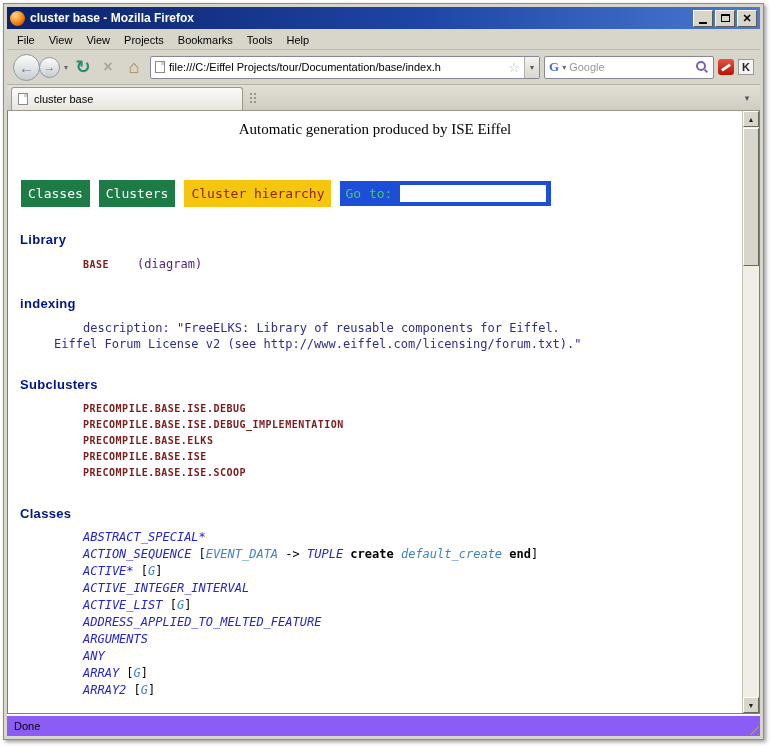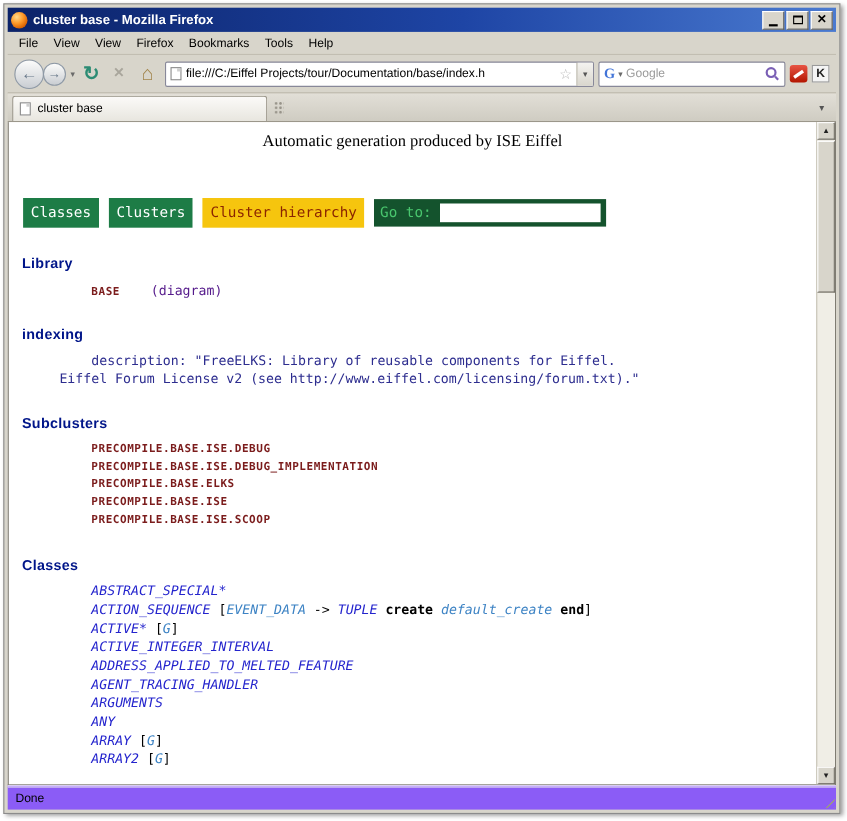--- a/index.html
+++ b/index.html
@@ -82,21 +82,21 @@
 
   
   .content-wrap { flex: 1 1 auto; position: relative; background: #fff; border: 1px solid #7f7c72; border-top: none; overflow: hidden; }
   .page { position: absolute; left: 0; top: 0; right: 17px; bottom: 0; overflow: hidden; }
 
   .page-header { margin-top: 10px; text-align: center; font-family: "Liberation Serif", serif; font-size: 15px; color: #000; }
   .nav-row { margin: 42px 0 0 13px; display: flex; align-items: center; gap: 9px; }
   .pbtn { font-family: "DejaVu Sans Mono", monospace; font-size: 13px; padding: 6px 7px; white-space: nowrap; }
   .pbtn.green { background: #1d7c46; color: #ffffff; }
   .pbtn.gold  { background: #f6c50e; color: #8b2500; }
-  .goto-box { background: #14532d; padding: 4px 5px; display: flex; align-items: center; gap: 8px; }
+  .goto-box { background: #1d4ed8; padding: 4px 5px; display: flex; align-items: center; gap: 8px; }
   .goto-label { font-family: "DejaVu Sans Mono", monospace; font-size: 13px; color: #49c66e; white-space: nowrap; }
   .goto-input { width: 146px; height: 17px; border: none; outline: none; font-size: 12px; background: #fff; }
 
   .sec-heading { font-size: 13px; font-weight: bold; color: #001589; margin: 25px 0 0 12px; letter-spacing: .3px; }
   .lib-row { margin: 10px 0 0 75px; display: flex; align-items: baseline; gap: 28px; }
   .cluster-name { font-family: "DejaVu Sans Mono", monospace; font-size: 10px; font-weight: bold;
                   color: #7b1c1c; letter-spacing: .5px; }
   .diagram-link { font-family: "DejaVu Sans Mono", monospace; font-size: 12px; color: #551a8b; }
   .idx-line { font-family: "DejaVu Sans Mono", monospace; font-size: 12px; color: #2d2d8f; line-height: 16px; }
   .idx-line.l1 { margin: 9px 0 0 75px; }
@@ -148,21 +148,21 @@
       <span class="wbtn">
           <span class="glyph-close">✕</span>
         </span>
     </span>
   </div>
 
   <div class="menubar">
       <span class="menu-item">File</span>
       <span class="menu-item">View</span>
       <span class="menu-item">View</span>
-      <span class="menu-item">Firefox</span>
+      <span class="menu-item">Projects</span>
       <span class="menu-item">Bookmarks</span>
       <span class="menu-item">Tools</span>
       <span class="menu-item">Help</span>
     </div>
 
   <div class="navbar">
     <span class="nav-back">
         <span>←</span>
       </span>
     <span class="nav-fwd">
@@ -233,22 +233,22 @@
           <div class="subcluster-item">PRECOMPILE.BASE.ISE</div>
           <div class="subcluster-item">PRECOMPILE.BASE.ISE.SCOOP</div>
         </div>
 
       <div class="sec-heading">Classes</div>
       <div class="classes-list">
           <div class="class-row"><span class="seg-link">ABSTRACT_SPECIAL*</span></div>
           <div class="class-row"><span class="seg-link">ACTION_SEQUENCE</span><span class="seg-plain"> [</span><span class="seg-link2">EVENT_DATA</span><span class="seg-plain"> -&gt; </span><span class="seg-link">TUPLE</span><span class="seg-plain"> </span><span class="seg-kw">create</span><span class="seg-plain"> </span><span class="seg-link2">default_create</span><span class="seg-plain"> </span><span class="seg-kw">end</span><span class="seg-plain">]</span></div>
           <div class="class-row"><span class="seg-link">ACTIVE*</span><span class="seg-plain"> [</span><span class="seg-link2">G</span><span class="seg-plain">]</span></div>
           <div class="class-row"><span class="seg-link">ACTIVE_INTEGER_INTERVAL</span></div>
+          <div class="class-row"><span class="seg-link">ACTIVE_LIST</span><span class="seg-plain"> [</span><span class="seg-link2">G</span><span class="seg-plain">]</span></div>
           <div class="class-row"><span class="seg-link">ADDRESS_APPLIED_TO_MELTED_FEATURE</span></div>
-          <div class="class-row"><span class="seg-link">AGENT_TRACING_HANDLER</span></div>
           <div class="class-row"><span class="seg-link">ARGUMENTS</span></div>
           <div class="class-row"><span class="seg-link">ANY</span></div>
           <div class="class-row"><span class="seg-link">ARRAY</span><span class="seg-plain"> [</span><span class="seg-link2">G</span><span class="seg-plain">]</span></div>
           <div class="class-row"><span class="seg-link">ARRAY2</span><span class="seg-plain"> [</span><span class="seg-link2">G</span><span class="seg-plain">]</span></div>
         </div>
 
     </div>
 
     <div class="vscroll">
       <div class="sb-btn up">▲</div>

